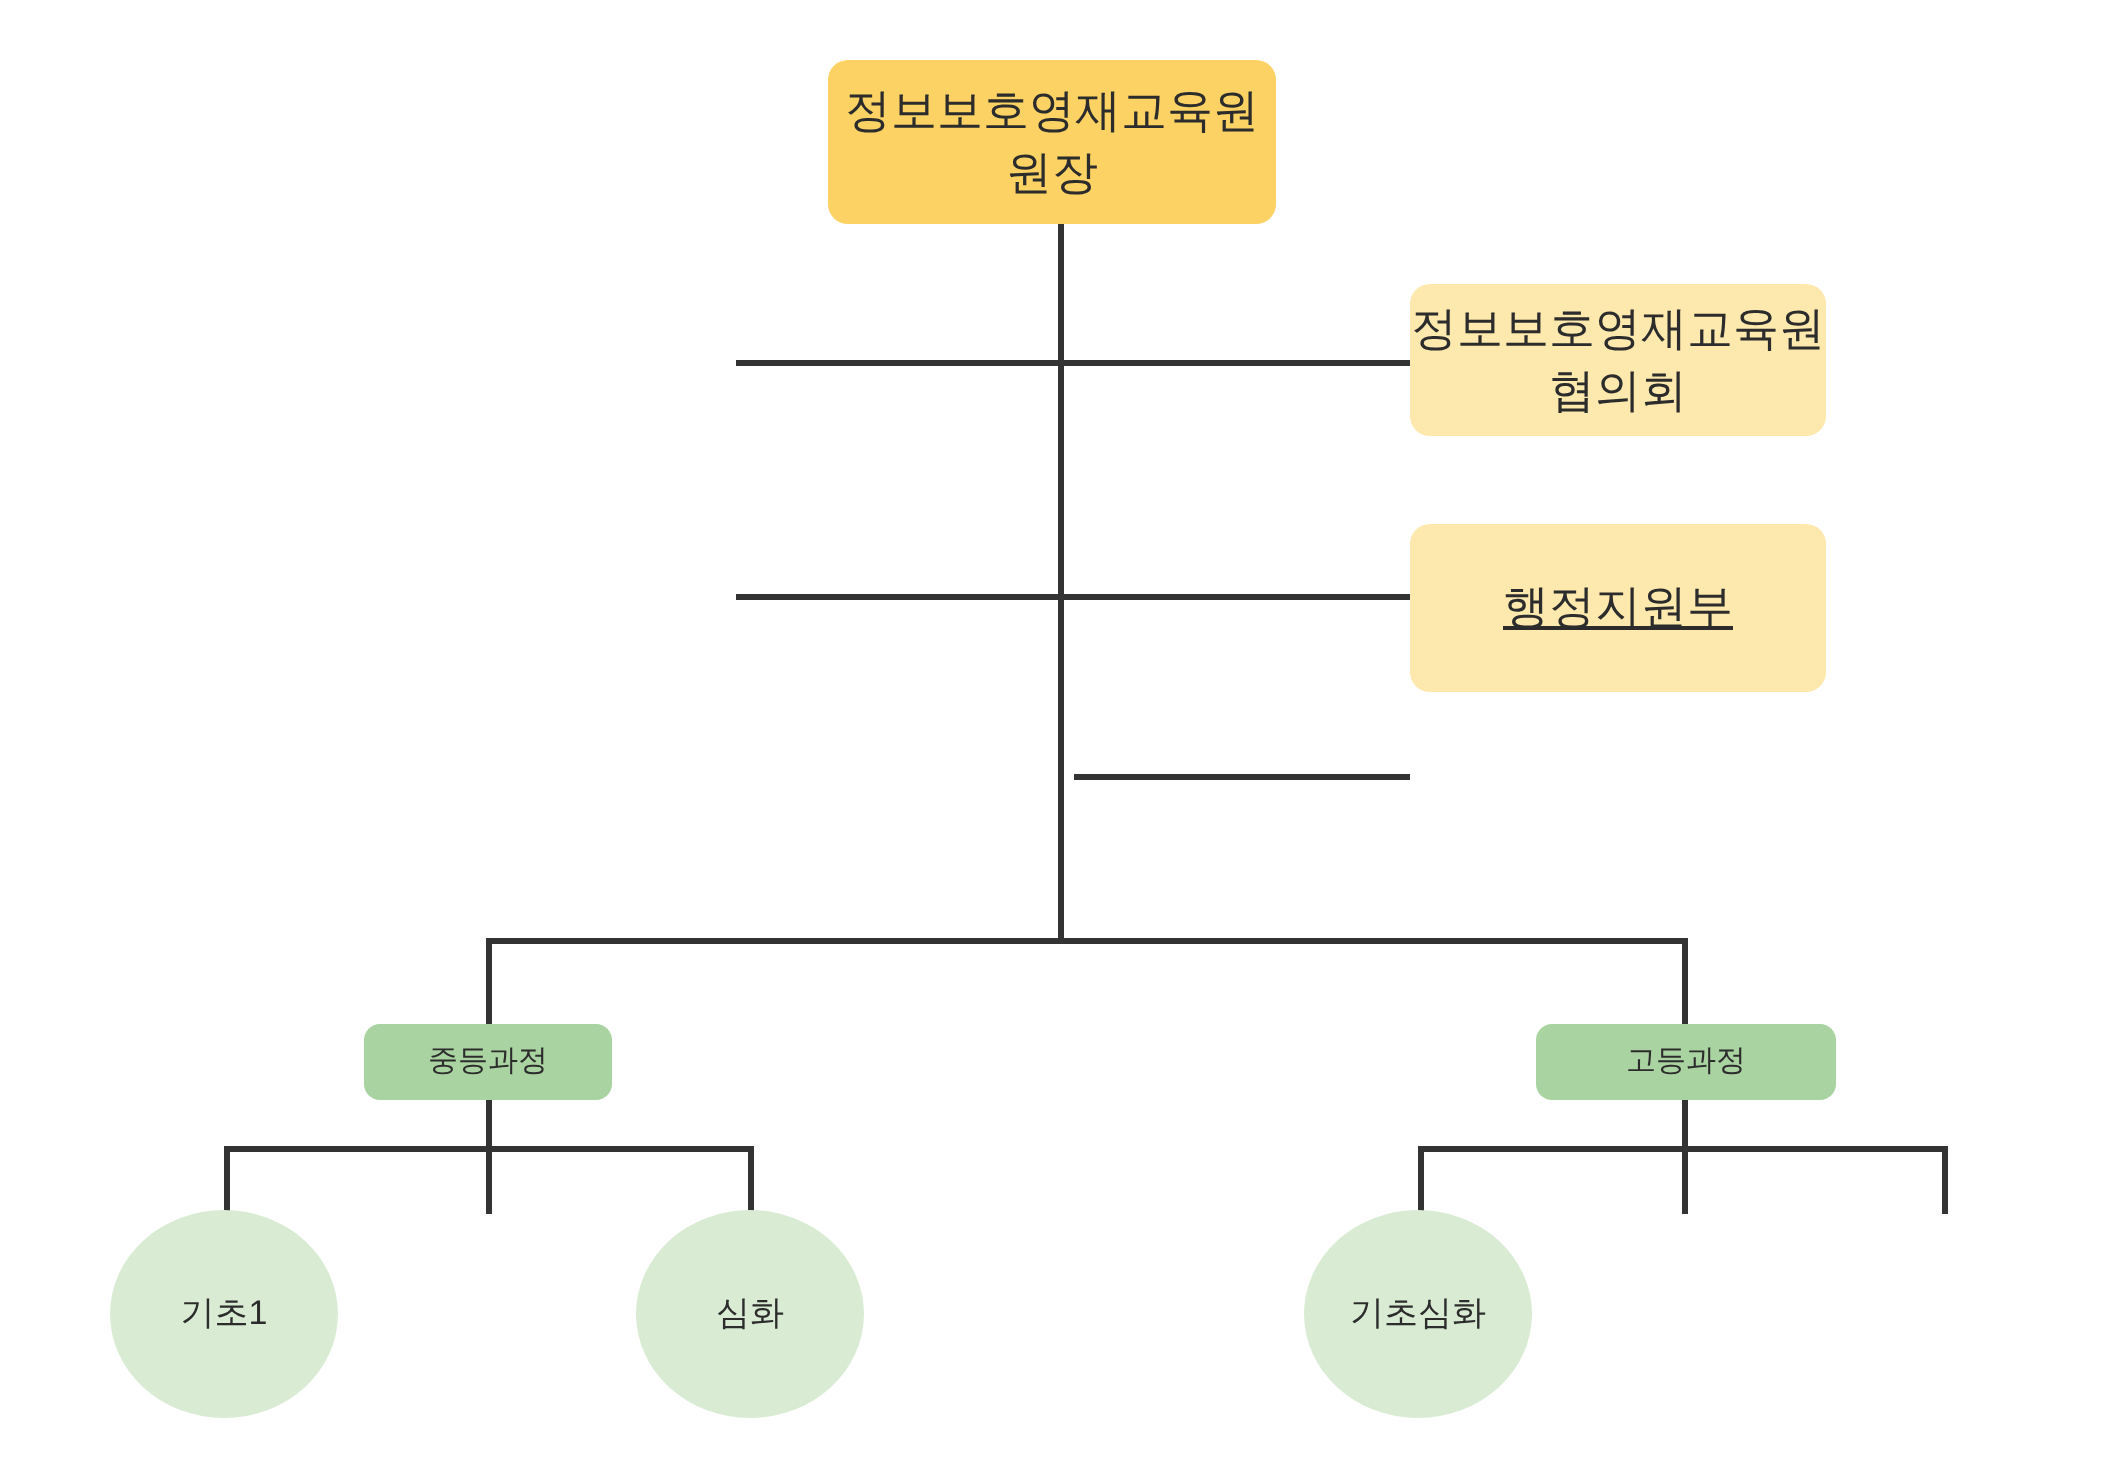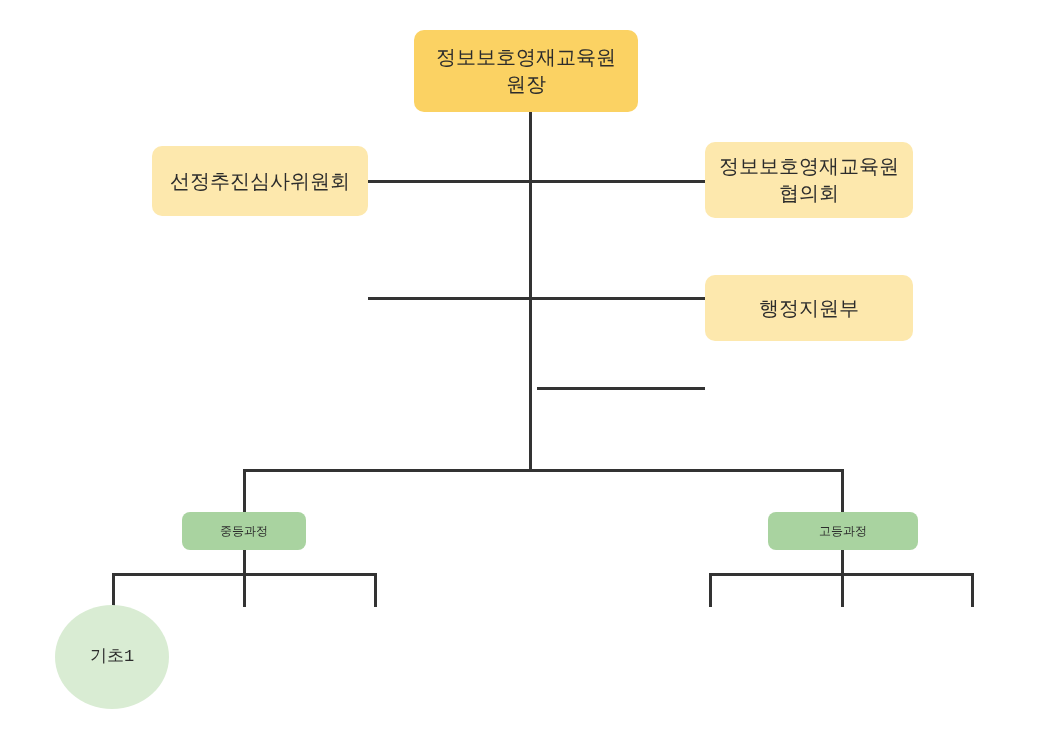--- a/index.html
+++ b/index.html
@@ -24,37 +24,37 @@
     background: #333333;
   }
   .node {
     position: absolute;
     box-sizing: border-box;
     display: flex;
     align-items: center;
     justify-content: center;
     text-align: center;
     line-height: 1.35;
-    font-size: 20px;
+    font-size: 23px;
     color: #2c2c2c;
     white-space: pre-line;
   }
   .box {
     border-radius: 10px;
   }
   .root-box {
     background: #fbd263;
   }
   .yellow-box {
     background: #fde8ad;
   }
   .green-box {
     background: #a9d3a0;
     border-radius: 8px;
-    font-size: 12px;
+    font-size: 15px;
     text-align: center;
   }
   .circle {
     background: #d9ecd3;
     border-radius: 50%;
     font-size: 17px;
   }
 </style>
 </head>
 <body>
@@ -87,33 +87,34 @@
 
   <div class="line" style="left:841px; top:549px; width:3px; height:27px;"></div>
   <div class="line" style="left:709px; top:573px; width:264px; height:3px;"></div>
   <div class="line" style="left:709px; top:573px; width:3px; height:34px;"></div>
   <div class="line" style="left:841px; top:573px; width:3px; height:34px;"></div>
   <div class="line" style="left:971px; top:573px; width:3px; height:34px;"></div>
 
   <div class="node box root-box" style="left:414px; top:30px; width:224px; height:82px;">정보보호영재교육원
 원장</div>
 
-  <div class="node box yellow-box" style="left:152px; top:146px; width:216px; height:70px;">선정추진심사위원회</div>
 
 
   <div class="node box yellow-box" style="left:705px; top:142px; width:208px; height:76px;">정보보호영재교육원
 협의회</div>
 
-  <div class="node box yellow-box" style="left:705px; top:275px; width:208px; height:66px;">행정지원부</div>
+  <div class="node box yellow-box" style="left:705px; top:262px; width:208px; height:84px;text-decoration:underline;">행정지원부</div>
 
 
   <div class="node green-box" style="left:182px; top:512px; width:124px; height:38px;">중등과정</div>
 
   <div class="node green-box" style="left:768px; top:512px; width:150px; height:38px;">고등과정</div>
 
-  <div class="node circle" style="left:55px; top:605px; width:114px; height:104px;font-family:Liberation Mono, monospace;">기초1</div>
+  <div class="node circle" style="left:55px; top:605px; width:114px; height:104px;">기초1</div>
 
 
+  <div class="node circle" style="left:318px; top:605px; width:114px; height:104px;">심화</div>
 
+  <div class="node circle" style="left:652px; top:605px; width:114px; height:104px;">기초심화</div>
 
 
 
 </div>
 
 </body></html>

